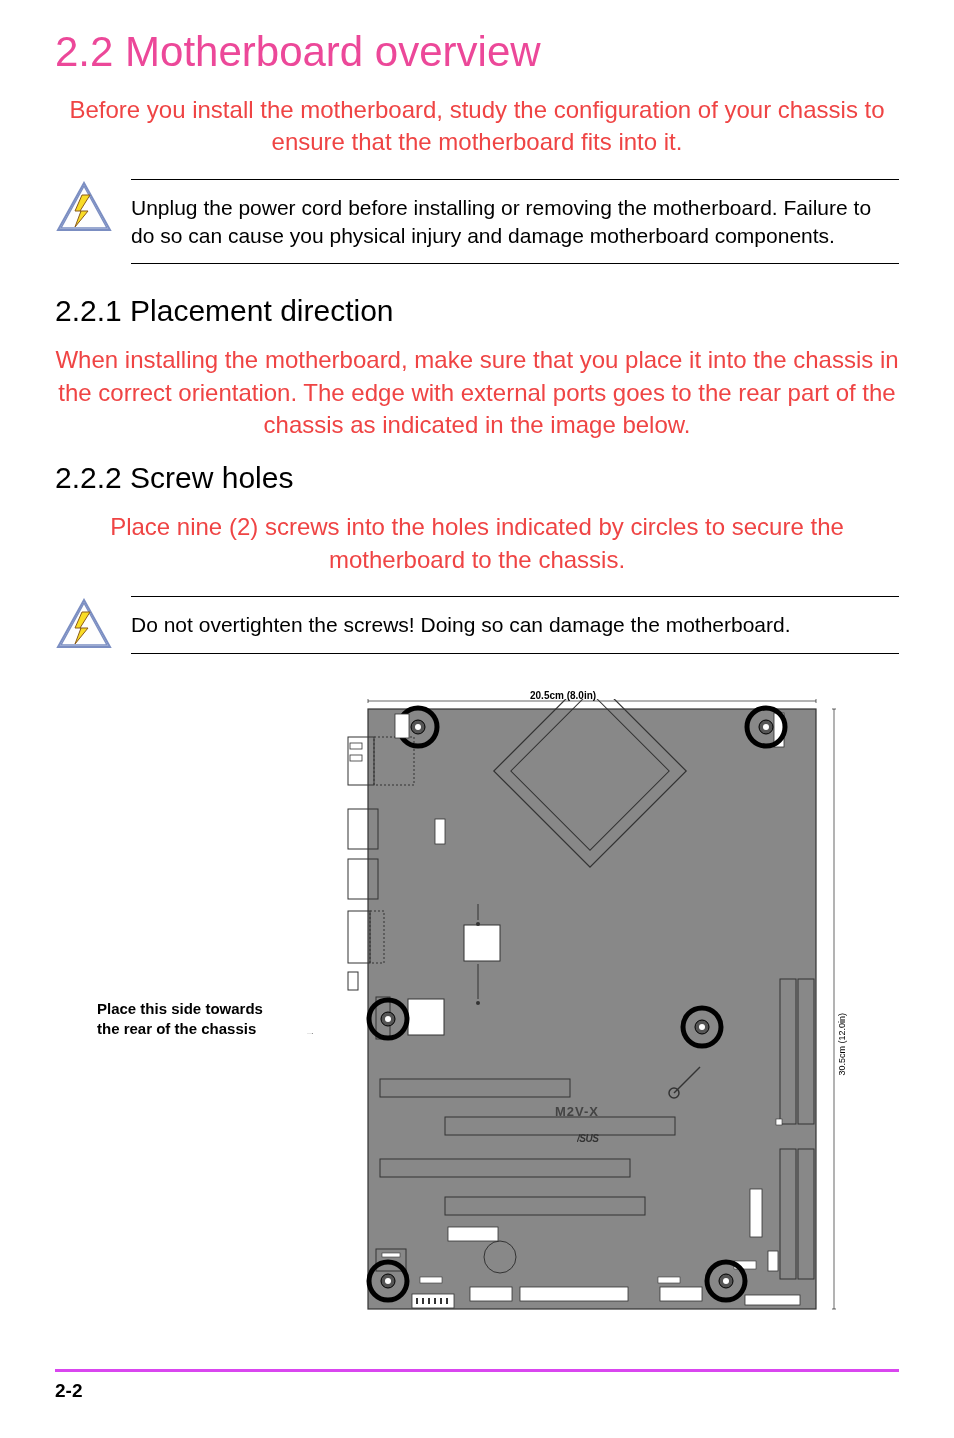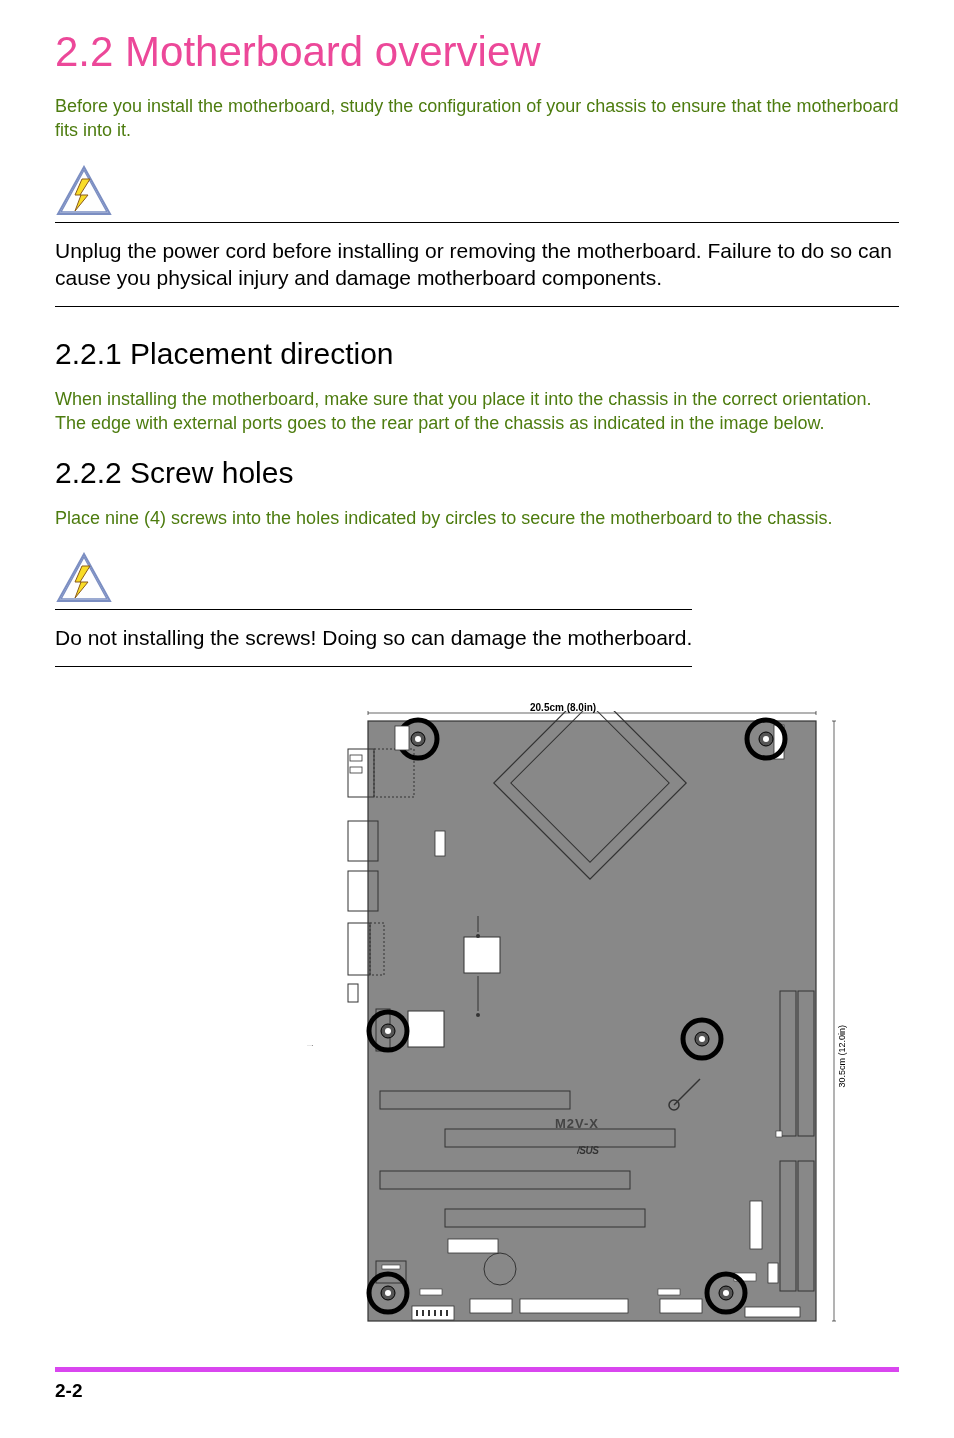--- a/index.html
+++ b/index.html
@@ -19,32 +19,32 @@
 
     .main-heading {
       font-size: 42px;
       font-weight: normal;
       color: #ec4899;
       margin-bottom: 18px;
       font-family: Verdana, Arial, sans-serif;
     }
 
     .body-text {
-      font-size: 18px;
+      font-size: 24px;
       line-height: 1.35;
-      color: #4d7c0f;
+      color: #ef4444;
       margin-bottom: 20px;
+      text-align: center;
     }
 
     .warning-box {
       display: flex;
       align-items: flex-start;
       margin-bottom: 30px;
       margin-top: 12px;
-      flex-direction: column;
     }
 
     .warning-icon {
       flex-shrink: 0;
       margin-right: 18px;
       margin-top: 2px;
     }
 
     .warning-text-wrap {
       flex: 1;
@@ -121,21 +121,21 @@
       top: 370px;
       width: 60px;
       height: 1px;
     }
 
     .footer {
       position: absolute;
       bottom: 36px;
       left: 55px;
       right: 55px;
-      border-top: 5px solid #d946ef;
+      border-top: 3px solid #d946ef;
       padding-top: 8px;
       display: flex;
       justify-content: space-between;
     }
 
     .page-num {
       font-size: 19px;
       font-weight: bold;
     }
 
@@ -171,37 +171,40 @@
     <p class="warning-text">Unplug the power cord before installing or removing the motherboard. Failure to do so can cause you physical injury and damage motherboard components.</p>
   </div>
 </div>
 
 <h2 class="subheading">2.2.1  Placement direction</h2>
 
 <p class="body-text">When installing the motherboard, make sure that you place it into the chassis in the correct orientation. The edge with external ports goes to the rear part of the chassis as indicated in the image below.</p>
 
 <h2 class="subheading">2.2.2  Screw holes</h2>
 
-<p class="body-text">Place nine (4) screws into the holes indicated by circles to secure the motherboard to the chassis.</p>
+<p class="body-text">Place nine (2) screws into the holes indicated by circles to secure the motherboard to the chassis.</p>
 
 <div class="warning-box" style="margin-bottom: 0;">
   <span class="warning-icon">
     <svg width="58" height="53" viewBox="0 0 58 53">
       <path d="M29 2 L55 49 L3 49 Z" fill="#fff" stroke="#7b8ec2" stroke-width="2"></path>
       <path d="M29 5 L52 47 L6 47 Z" fill="#fefefe" stroke="#7b8ec2" stroke-width="1.5"></path>
       <path d="M27 14 L35 14 L25 30 L33 30 L20 46 L26 30 L20 30 Z" fill="#f9dc26" stroke="#8a5a1a" stroke-width="1"></path>
     </svg>
   </span>
   <div class="warning-text-wrap">
-    <p class="warning-text">Do not installing the screws! Doing so can damage the motherboard.</p>
+    <p class="warning-text">Do not overtighten the screws! Doing so can damage the motherboard.</p>
   </div>
 </div>
 
 <div class="diagram-container">
 
+  <div class="diagram-label">
+    <span style="display:block; width:190px;">Place this side towards the rear of the chassis</span>
+  </div>
 
   <svg class="arrow-to-board" viewBox="0 0 60 10">
     <line x1="0" y1="5" x2="52" y2="5" stroke="#000" stroke-width="1"></line>
     <path d="M52 1 L60 5 L52 9 Z" fill="#000"></path>
   </svg>
 
   <span class="dimension-top">20.5cm (8.0in)</span>
   <span class="dimension-side">30.5cm (12.0in)</span>
 
   <svg class="motherboard-svg" width="500" height="620" viewBox="0 0 500 620">

